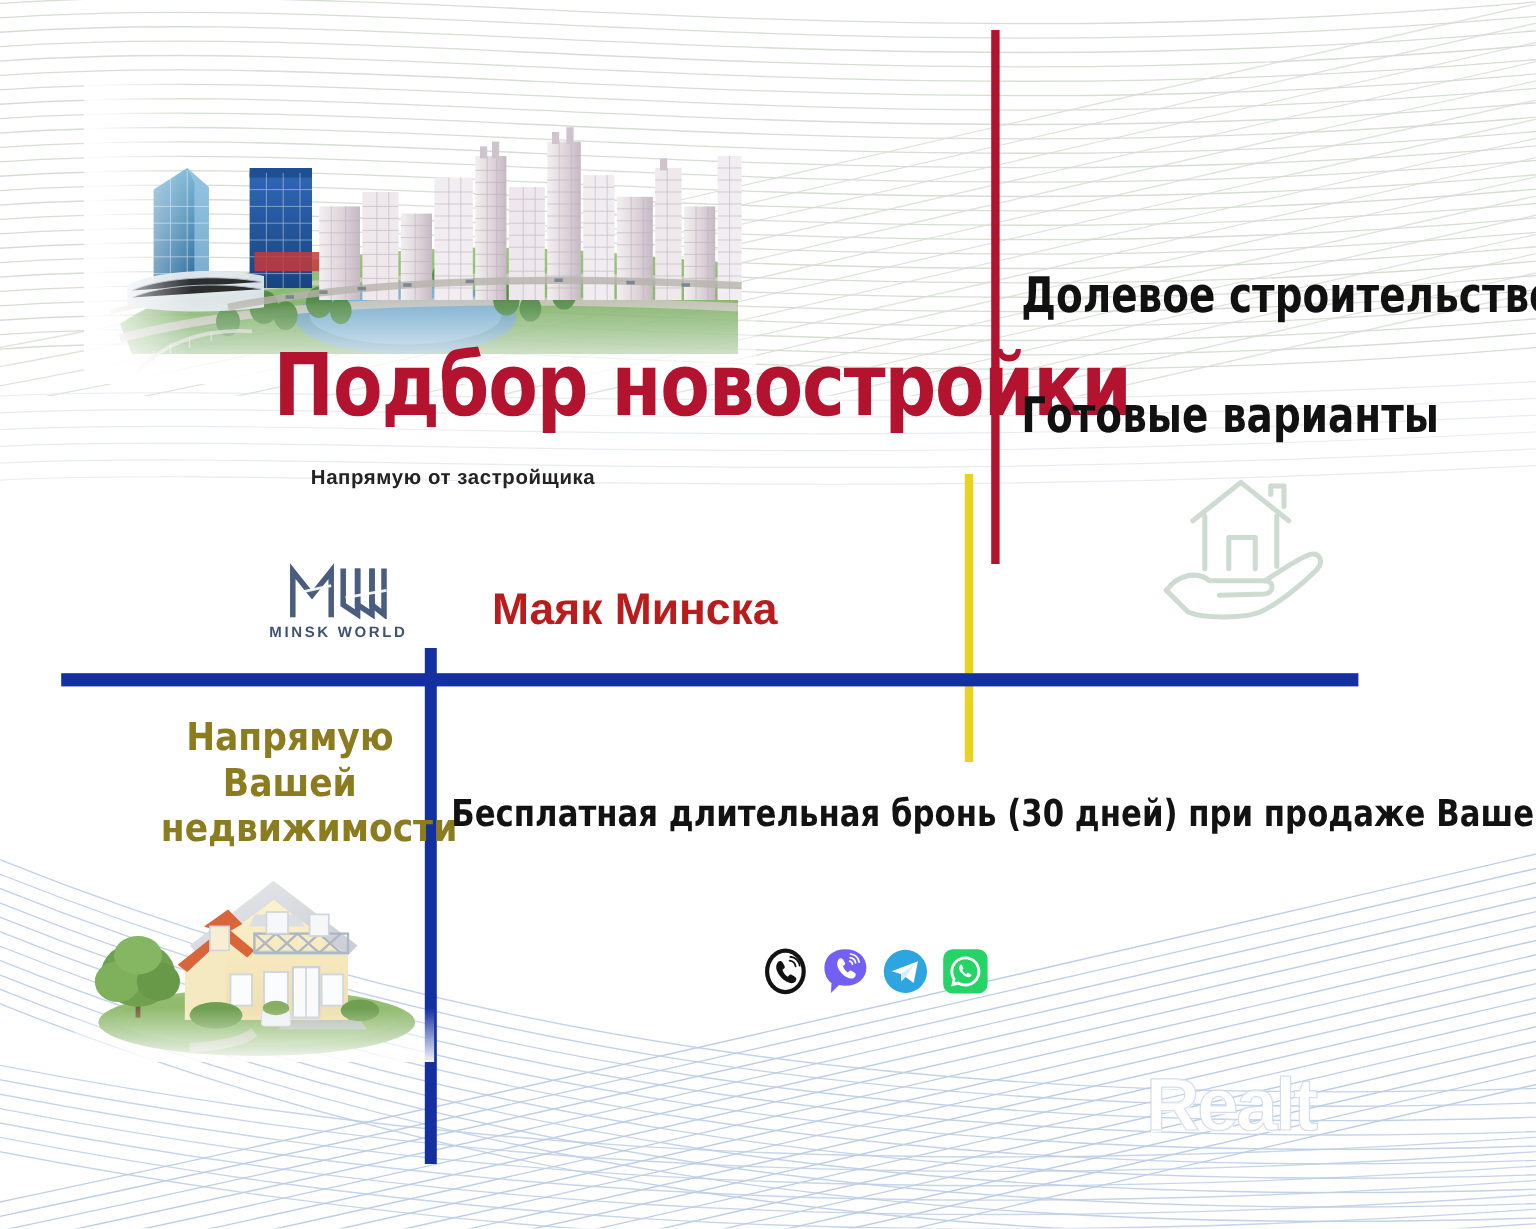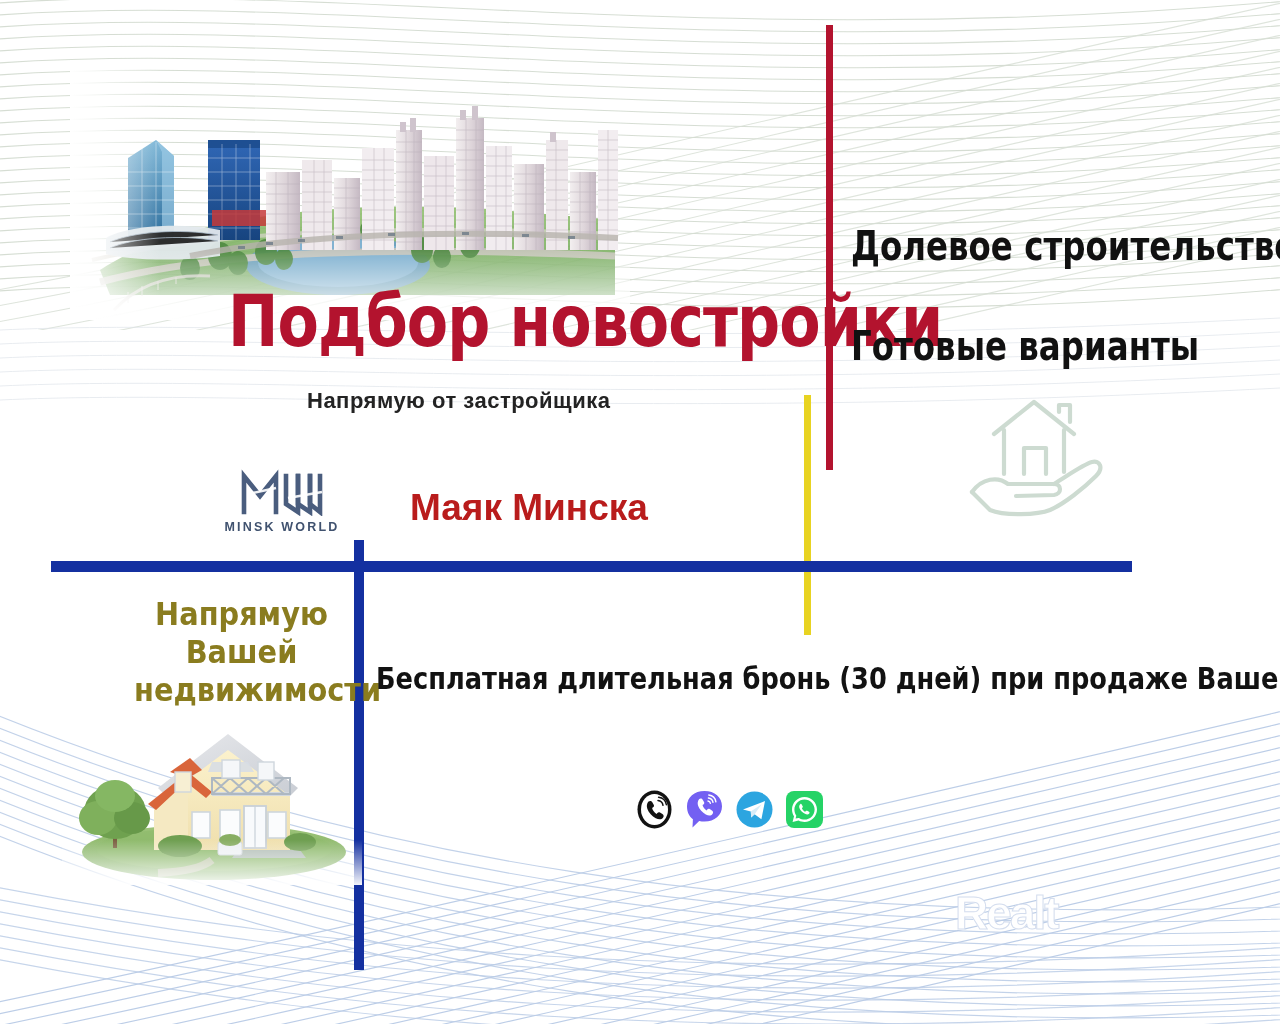--- a/index.html
+++ b/index.html
@@ -21,22 +21,22 @@
   .title-main{
     position:absolute;left:228px;top:285px;
     font-family:"Liberation Sans Narrow","DejaVu Sans Condensed","Liberation Sans",sans-serif;
     font-weight:bold;font-size:72px;line-height:1;
     color:#b3132e;letter-spacing:-1px;
     transform:scaleX(0.93);transform-origin:left top;
     white-space:nowrap;
   }
   .title-sub{
     position:absolute;left:259px;top:388px;
-    font-size:22px;font-weight:bold;color:#232323;
-    letter-spacing:0.5px;white-space:nowrap;margin-left:48px;
+    font-size:17px;font-weight:bold;color:#232323;
+    letter-spacing:0.5px;white-space:nowrap;
   }
 
   
   .right-head{
     position:absolute;
     font-family:"Liberation Sans Narrow","DejaVu Sans Condensed","Liberation Sans",sans-serif;
     font-weight:bold;color:#111;white-space:nowrap;
     transform:scaleX(0.88);transform-origin:left top;
   }
   #rh1{left:851px;top:222px;font-size:41px;}
@@ -91,21 +91,21 @@
        4px  4px 5px rgba(0,0,0,.55);
     white-space:nowrap;
   }
   .contact-icons{position:absolute;left:634px;top:789px;display:flex;gap:9px;align-items:center;}
   .ic{width:41px;height:41px;display:flex;align-items:center;justify-content:center;position:relative;}
   .ic svg{display:block;}
 
   
   .watermark{
     position:absolute;left:955px;top:886px;
-    font-size:46px;font-weight:bold;letter-spacing:-2px;
+    font-size:62px;font-weight:bold;letter-spacing:-2px;
     color:rgba(255,255,255,0.72);
     -webkit-text-stroke:1px rgba(205,215,235,.85);
     text-shadow:0 1px 0 rgba(255,255,255,.9);
     white-space:nowrap;
   }
 </style>
 </head>
 <body>
 
 <div id="banner">

